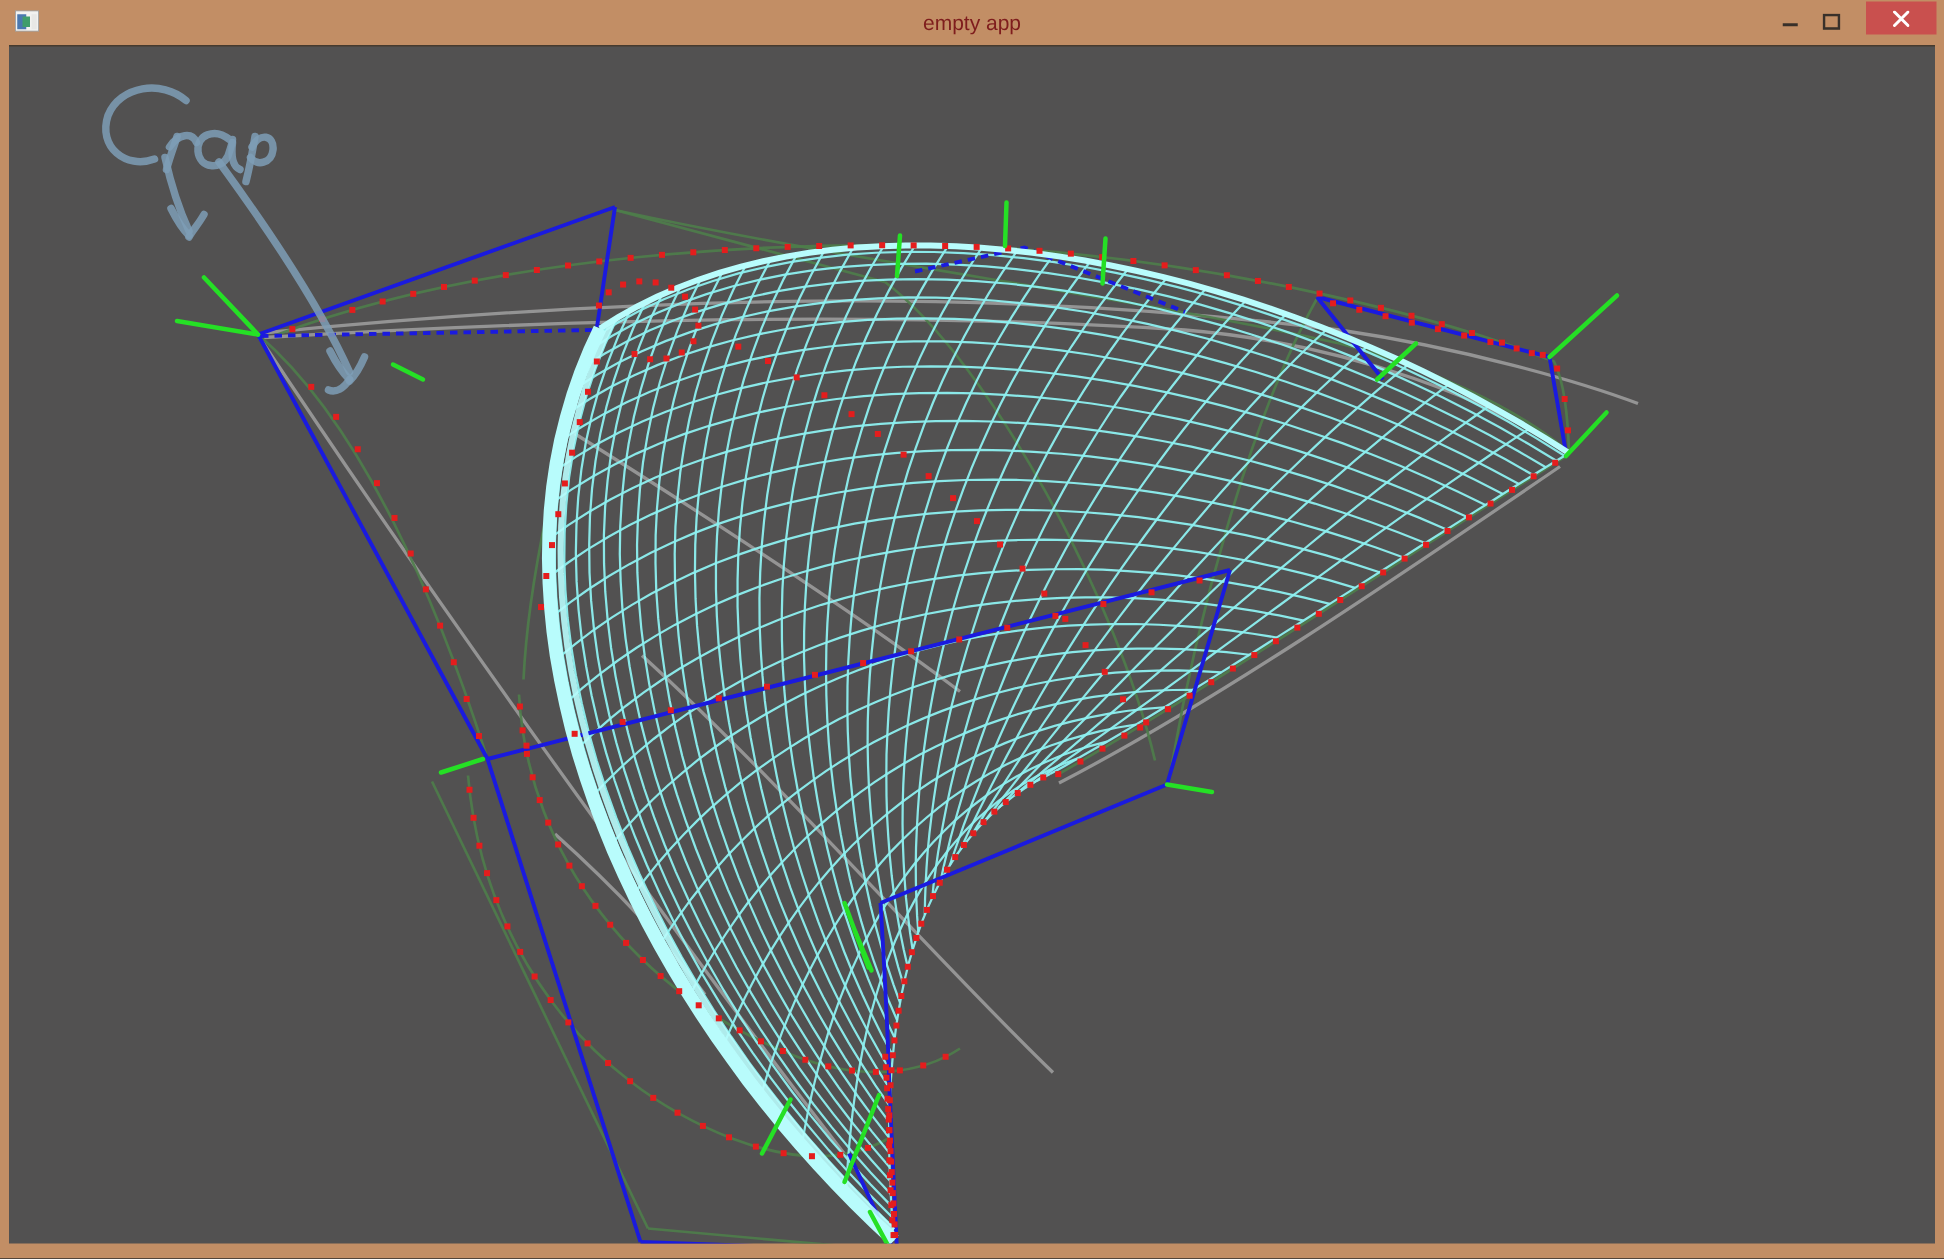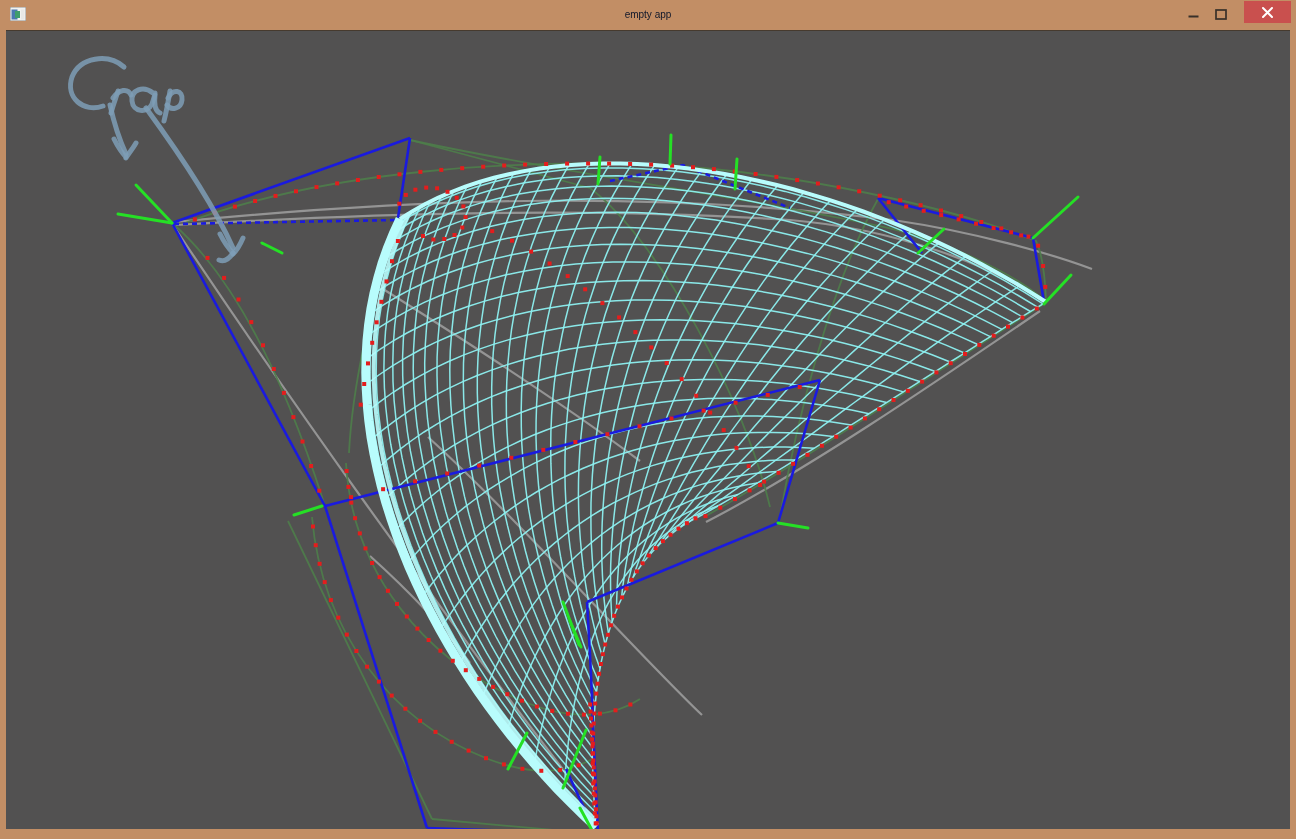--- a/index.html
+++ b/index.html
@@ -1,20 +1,20 @@
 <!DOCTYPE html>
 <html style="--frame: #c28e65; --close: #c9504e; --vpbg: #525151;"><head>
 <meta charset="utf-8">
 <style>
   html,body{margin:0;padding:0;background:#222;}
   .window{width:1296px;height:839px;position:relative;background:var(--frame,#c28e65);
           font-family:"Liberation Sans",sans-serif;overflow:hidden;box-sizing:border-box;}
   .titlebar{height:30px;position:relative;display:flex;align-items:center;justify-content:center;}
   .app-icon{position:absolute;left:10px;top:7px;width:16px;height:14px;}
-  .win-title{font-size:10px;color:#0f172a;line-height:30px;text-align:right;}
+  .win-title{font-size:14px;color:#7f1d1d;line-height:30px;text-align:right;}
   .controls{position:absolute;top:0;right:5px;display:flex;align-items:flex-start;}
   .btn{cursor:default;display:flex;align-items:center;justify-content:center;}
   .btn-min,.btn-max{width:28px;height:28px;}
   .btn-close{width:47px;height:22px;margin-left:9px;margin-top:1px;background:var(--close,#c9504e);}
   .viewport{position:absolute;left:6px;top:30px;width:1284px;height:798px;
             background:var(--vpbg,#525151);border-top:1px solid #463a2e;}
   .viewport svg{display:block;width:100%;height:100%;}
 </style>
 </head>
 <body>

